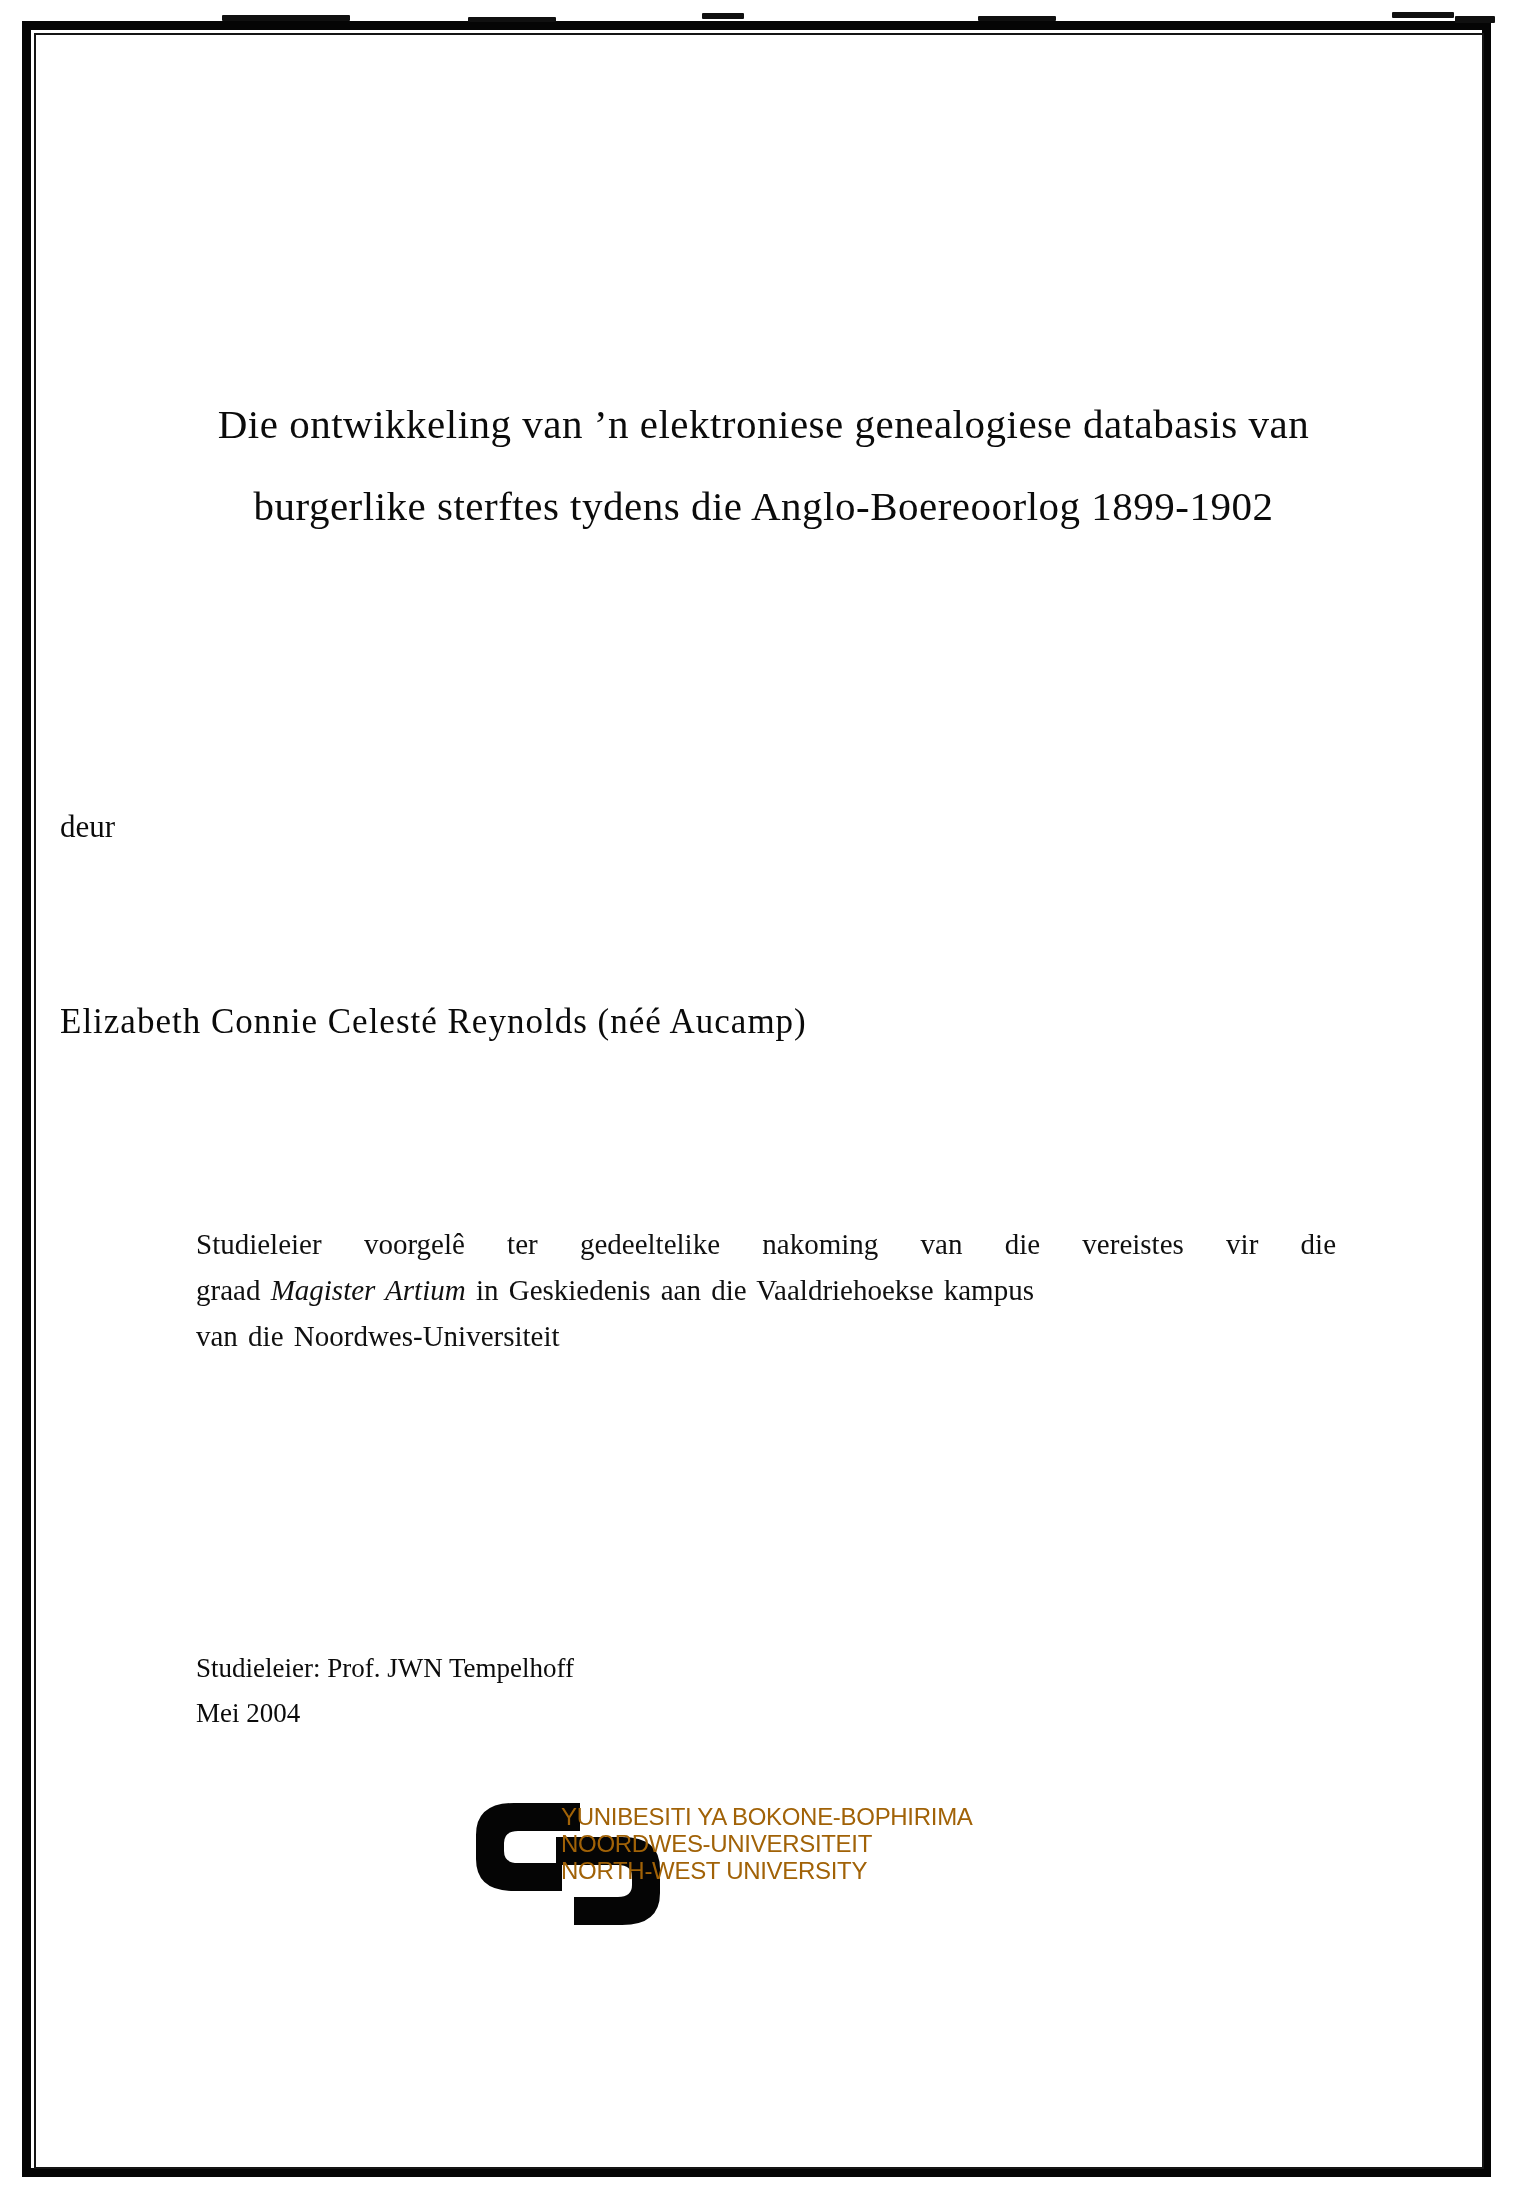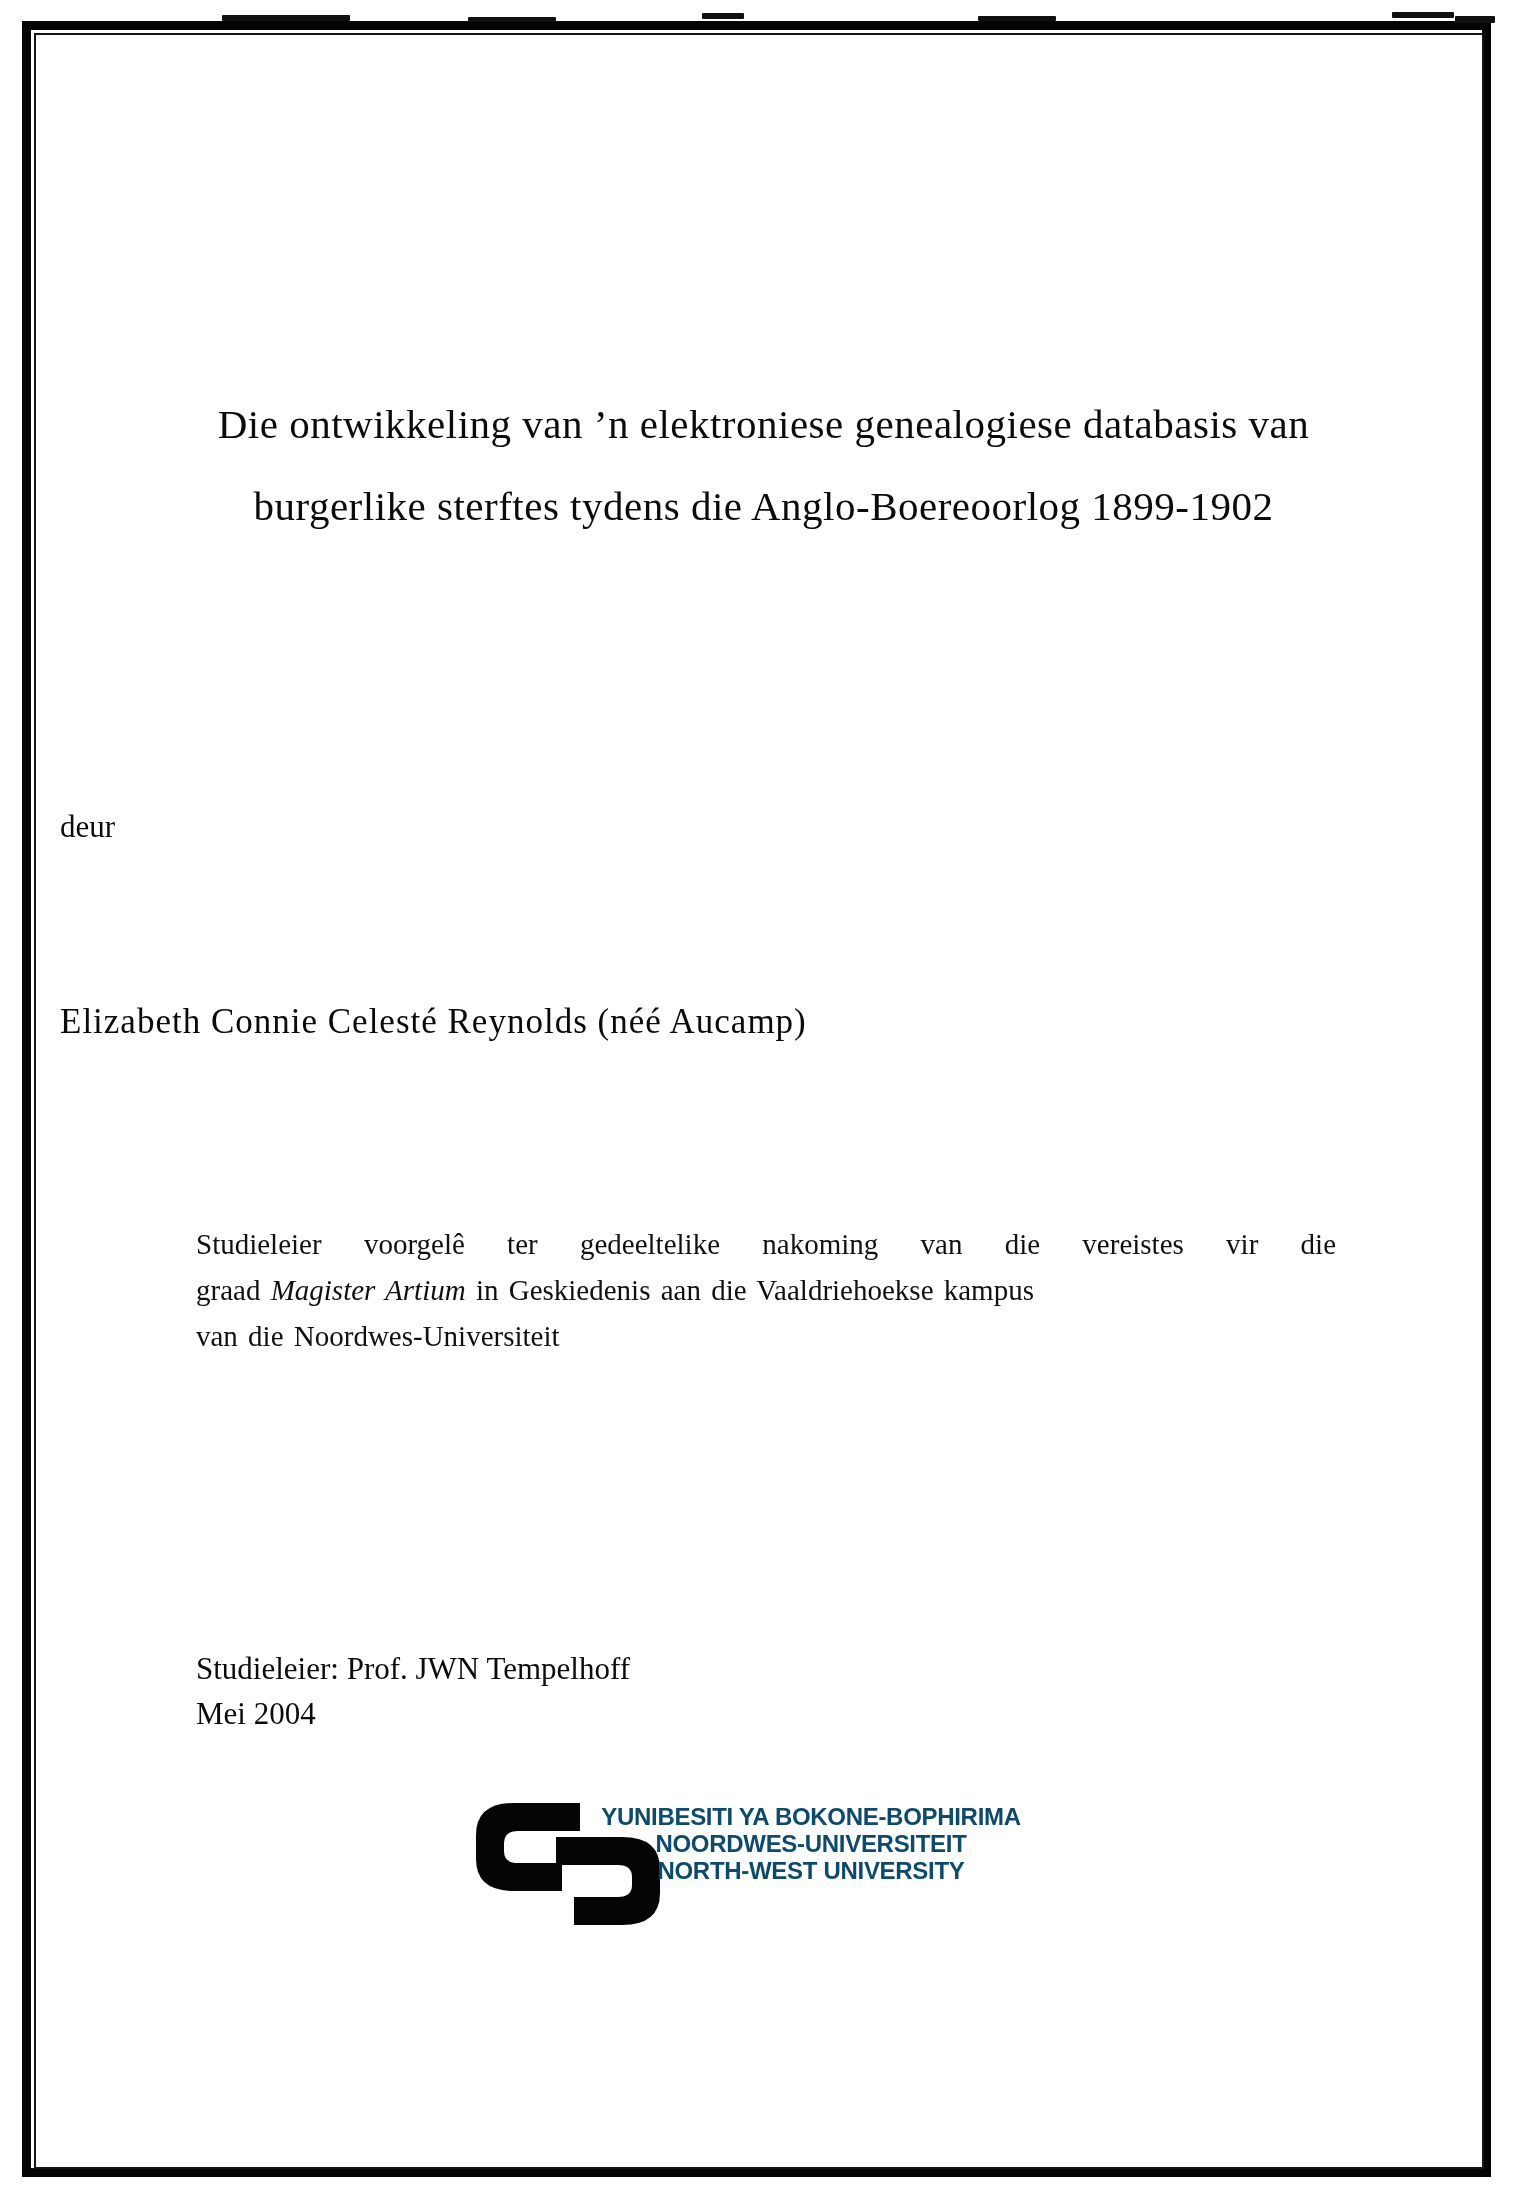--- a/index.html
+++ b/index.html
@@ -76,43 +76,43 @@
     text-align: justify;
     text-align-last: justify;
   }
   .description .plain {
     word-spacing: 3px;
   }
   .italic { font-style: italic; }
   .supervisor-block {
     position: absolute;
     left: 196px; top: 1646px;
-    font-size: 31px;
+    font-size: 27px;
     line-height: 45px;
     color: #0b0b0b;
   }
   
   .logo-mark {
     position: absolute;
     left: 474px; top: 1801px;
     width: 188px; height: 126px;
   }
   .logo-text {
     position: absolute;
     top: 1803px;
     left: 561px;
     width: 500px;
-    text-align: center;
+    text-align: left;
     font-family: "Liberation Sans", "DejaVu Sans", sans-serif;
-    font-weight: bold;
+    font-weight: normal;
     font-size: 24px;
     line-height: 27px;
     letter-spacing: -0.3px;
     white-space: nowrap;
-    color: #0c4a6e;
+    color: #a16207;
   }
 </style>
 </head>
 <body>
 
 <div class="frame-outer"></div>
 <div class="frame-inner"></div>
 
 <div class="artifact" style="left:222px; top:15px; width:128px; height:6px;"></div>
 <div class="artifact" style="left:468px; top:17px; width:88px; height:5px;"></div>

